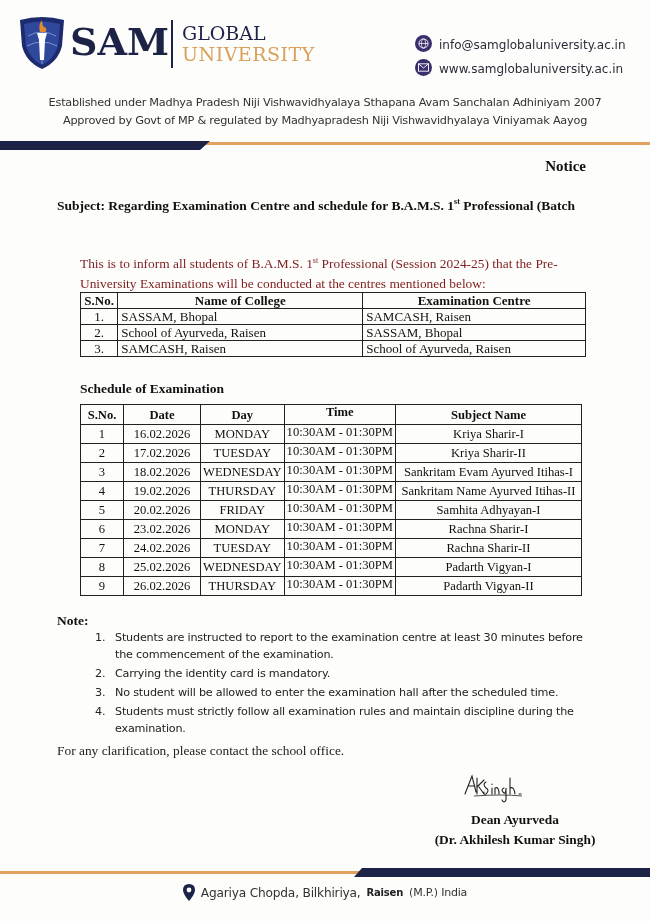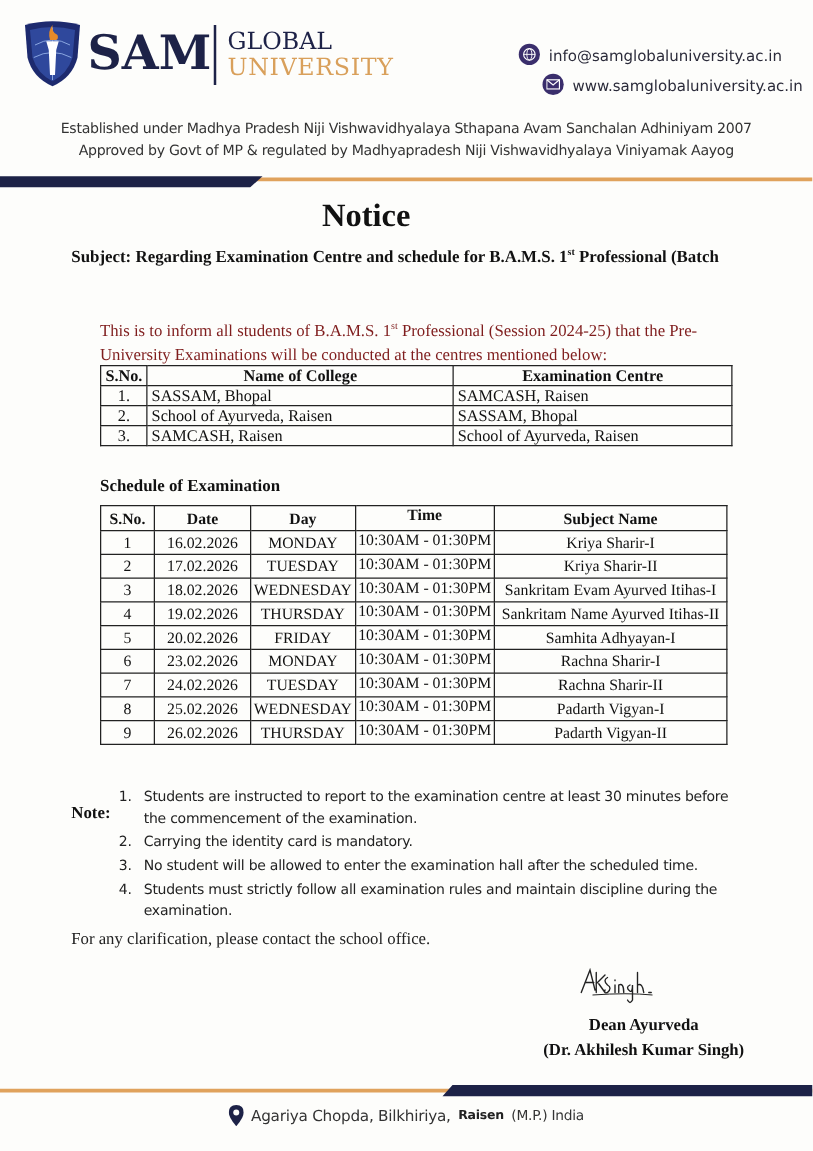--- a/index.html
+++ b/index.html
@@ -12,41 +12,41 @@
   .logo-shield { left: 18px; top: 16px; width: 48px; height: 54px; }
   .logo-sam { left: 70px; top: 18px; font-family: "DejaVu Serif", serif; font-weight: bold; font-size: 38px; color: #1d2247; letter-spacing: 0px; line-height: 48px; }
   .logo-divider { left: 171px; top: 20px; width: 2px; height: 48px; background: #1d2247; }
   .logo-global { left: 182px; top: 22px; font-family: "DejaVu Serif", serif; font-size: 19px; color: #1d2247; line-height: 22px; }
   .logo-univ { left: 182px; top: 43px; font-family: "DejaVu Serif", serif; font-size: 19px; color: #d9a05b; line-height: 22px; letter-spacing: 0.5px; }
   .contact { left: 415px; font-family: "DejaVu Sans", sans-serif; font-size: 12px; color: #2b2b3a; display: flex; align-items: flex-end; gap: 7px; }
   .contact .ci { width: 17px; height: 17px; border-radius: 50%; background: #3a2e6c; display: inline-flex; align-items: center; justify-content: center; color: #fff; font-size: 10px; }
   .estab { left: 0; width: 650px; text-align: center; font-family: "DejaVu Sans", sans-serif; font-size: 11.3px; color: #333; line-height: 18px; letter-spacing: -0.25px; }
   .band-top { left: 0; top: 136px; width: 650px; height: 14px; }
   
-  .notice-title { left: 0; width: 586px; top: 158px; text-align: center; font-weight: bold; font-size: 26px; color: #111; }
+  .notice-title { left: 0; width: 586px; top: 158px; text-align: right; font-weight: bold; font-size: 15px; color: #111; }
   .subject { left: 57px; top: 192px; width: 545px; font-weight: bold; font-size: 13.5px; line-height: 20px; color: #111; }
   .subject .indent { display: block; padding-left: 56px; }
   sup { font-size: 8px; }
   .intro { left: 80px; top: 251px; width: 510px; font-size: 13.4px; line-height: 20px; color: #7f1d1d; }
   
   table { border-collapse: collapse; position: absolute; font-family: "Liberation Serif", serif; }
   .t1 { left: 80px; top: 292px; width: 506px; font-size: 13px; }
   .t1 td, .t1 th { border: 1px solid #222; padding: 0 3px; height: 15px; line-height: 15px; }
   .t1 th { font-weight: bold; }
   .t1 .c1 { width: 30px; text-align: center; }
   .t1 .c2 { width: 236px; }
   .t1 .c3 { width: 214px; }
   .t1 td.c2, .t1 td.c3 { text-align: left; }
   .sched-title { left: 80px; top: 381px; font-weight: bold; font-size: 13.5px; }
   .t2 { left: 80px; top: 404px; width: 502px; font-size: 12.6px; }
   .t2 td, .t2 th { border: 1px solid #222; height: 18px; line-height: 18px; padding: 0 2px; text-align: center; white-space: nowrap; }
   .t2 th { font-weight: bold; height: 19px; }
   .t2 .time { vertical-align: top; line-height: 15px; }
   
-  .note-title { left: 57px; top: 613px; font-weight: bold; font-size: 13.5px; margin-top: 29px; }
+  .note-title { left: 57px; top: 613px; font-weight: bold; font-size: 13.5px; }
   .notes { left: 95px; top: 629px; width: 500px; font-family: "DejaVu Sans", sans-serif; font-size: 11.2px; color: #222; letter-spacing: -0.2px; }
   .notes .li { display: flex; line-height: 17px; margin-bottom: 2px; }
   .notes .num { width: 20px; flex: none; }
   .clar { left: 57px; top: 743px; font-size: 13.4px; color: #222; }
   .sig { left: 462px; top: 770px; width: 70px; height: 34px; }
   .dean { left: 380px; width: 270px; text-align: center; font-weight: bold; font-size: 13.4px; line-height: 20px; color: #111; }
   .band-bottom { left: 0; top: 866px; width: 650px; height: 12px; }
   .address { left: 0; width: 650px; top: 884px; display: flex; justify-content: center; align-items: center; gap: 6px; font-family: "DejaVu Sans", sans-serif; font-size: 12.2px; color: #333; letter-spacing: -0.2px; }
   .address b { color: #222; font-size: 10px; }
   .address .mp { font-size: 11px; }
@@ -69,21 +69,21 @@
 <div class="abs contact" style="top:35px;">
   <span class="ci">
     <svg width="11" height="11" viewBox="0 0 12 12">
         <circle cx="6" cy="6" r="5" fill="none" stroke="#fff" stroke-width="1"></circle>
         <ellipse cx="6" cy="6" rx="2.2" ry="5" fill="none" stroke="#fff" stroke-width="0.8"></ellipse>
         <line x1="1" y1="6" x2="11" y2="6" stroke="#fff" stroke-width="0.8"></line>
       </svg>
   </span>
   <span>info@samglobaluniversity.ac.in</span>
 </div>
-<div class="abs contact" style="top:59px;margin-left:19px;">
+<div class="abs contact" style="top:59px;">
   <span class="ci">
     <svg width="11" height="9" viewBox="0 0 12 9">
         <rect x="0.5" y="0.5" width="11" height="8" fill="none" stroke="#fff" stroke-width="1"></rect>
         <path d="M0.5 0.5 L6 5 L11.5 0.5" fill="none" stroke="#fff" stroke-width="1"></path>
       </svg>
   </span>
   <span>www.samglobaluniversity.ac.in</span>
 </div>
 
 <div class="abs estab" style="top:94px;">Established under Madhya Pradesh Niji Vishwavidhyalaya Sthapana Avam Sanchalan Adhiniyam 2007</div>

